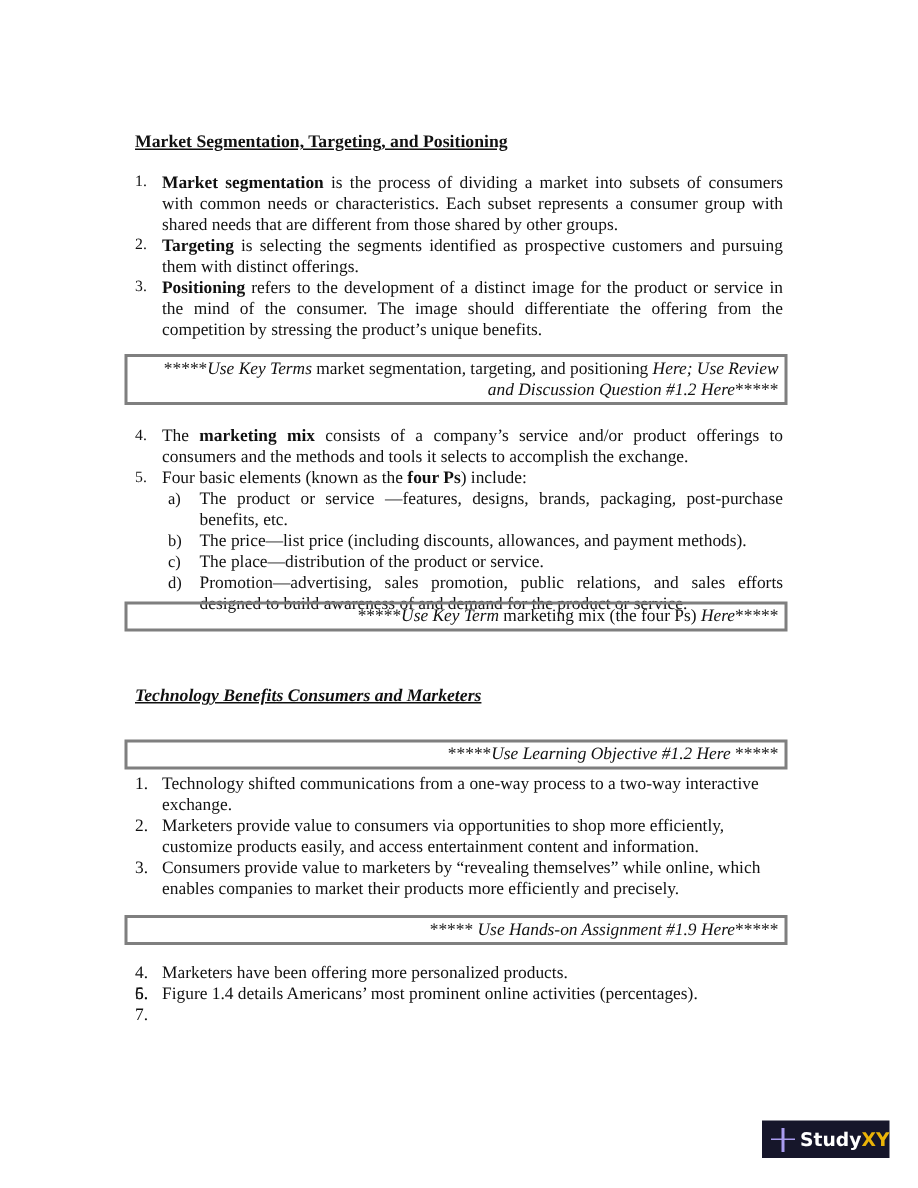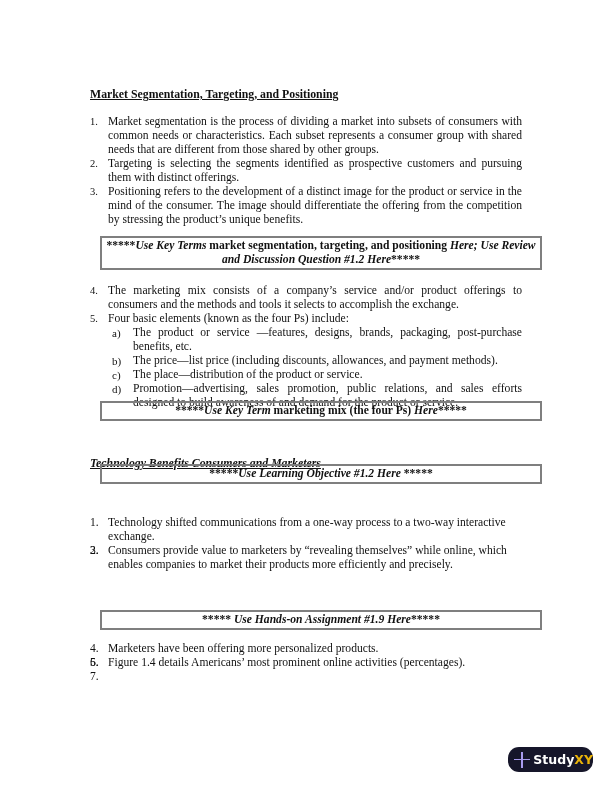--- a/index.html
+++ b/index.html
@@ -16,34 +16,33 @@
       font-weight: bold; text-decoration: underline;
       font-size: 11.8px; line-height: 14px;
     }
     .list { position: absolute; left: 90px; width: 432px; }
     .item { position: relative; padding-left: 18px; text-align: justify; }
     .item .num { position: absolute; left: 0; top: 0; width: 16px; }
     .item .num.small { font-size: 10.5px; }
     .sub { position: relative; padding-left: 43px; text-align: justify; }
     .sub .lbl { position: absolute; left: 22px; top: 0; font-size: 11px; }
     .noj { text-align: left; }
-    b { font-weight: normal; }
+    b { font-weight: bold; }
     .box {
       position: absolute; left: 83px; width: 442px;
       border: 2px solid #7f7f7f;
-      text-align: center; font-weight: bold;
+      text-align: right; font-weight: normal;
       font-size: 11.6px; line-height: 14px;
       padding: 1px 4px;
       box-sizing: border-box;
-      margin-left: 17px;
     }
     .box i { font-style: italic; }
     .badge {
       position: absolute; left: 508px; top: 747px; width: 85px; height: 25px;
-      background: #16162a; border-radius: 11px;
+      background: #16162a; border-radius: 0;
       display: flex; align-items: center;
       font-family: "DejaVu Sans", sans-serif; font-weight: bold; font-size: 12.5px;
     }
     .badge .plus { width: 18px; height: 18px; margin-left: 5px; margin-right: 4px; position: relative; }
     .badge .plus::before, .badge .plus::after {
       content: ""; position: absolute; background: #a99cf0;
     }
     .badge .plus::before { left: 8px; top: 1px; width: 1.6px; height: 16px; }
     .badge .plus::after { left: 1px; top: 8px; width: 16px; height: 1.6px; }
     .badge .study { color: #ffffff; }
@@ -101,31 +100,32 @@
       <span>Promotion—advertising, sales promotion, public relations, and sales efforts designed to build awareness of and demand for the product or service.</span>
     </div>
   </div>
 
   <div class="box" style="top:401px;">
     <span>*****</span><i>Use Key Term</i><span> marketing mix (the four Ps) </span><i>Here</i><span>*****</span>
   </div>
 
   <div class="heading" style="top:456px;font-style:italic;">Technology Benefits Consumers and Marketers</div>
 
-  <div class="box" style="top:464px;">
+  <div class="box" style="top:493px;">
     <span>*****</span><i>Use Learning Objective #1.2 Here </i><span>*****</span>
   </div>
 
   <div class="list noj" style="top:516px;">
     <div class="item noj">
       <span class="num">1.</span>
       <span>Technology shifted communications from a one-way process to a two-way interactive exchange.</span>
     </div>
     <div class="item noj">
       <span class="num">2.</span>
+      <span>Marketers provide value to consumers via opportunities to shop more efficiently, customize products easily, and access entertainment content and information.</span>
     </div>
     <div class="item noj">
       <span class="num">3.</span>
       <span>Consumers provide value to marketers by “revealing themselves” while online, which enables companies to market their products more efficiently and precisely.</span>
     </div>
   </div>
 
   <div class="box" style="top:610px;">
     <span>***** </span><i>Use Hands-on Assignment #1.9 Here</i><span>*****</span>
   </div>

